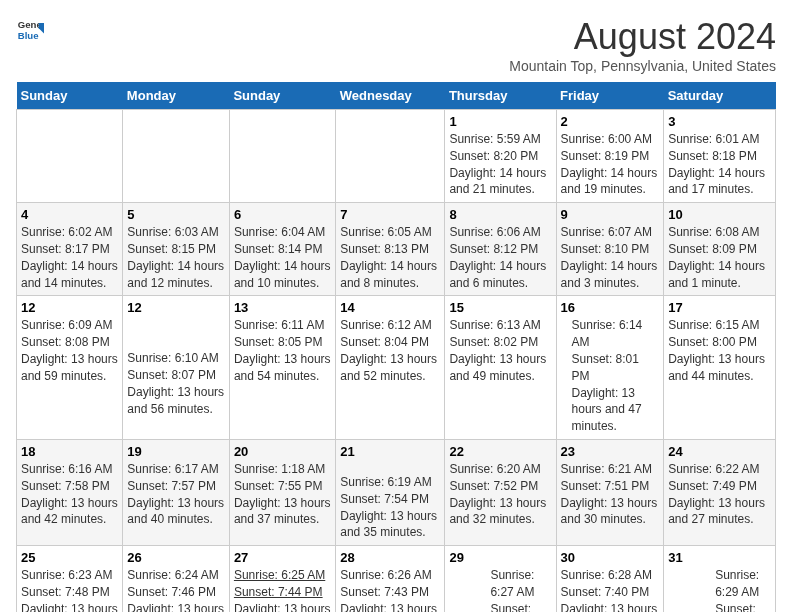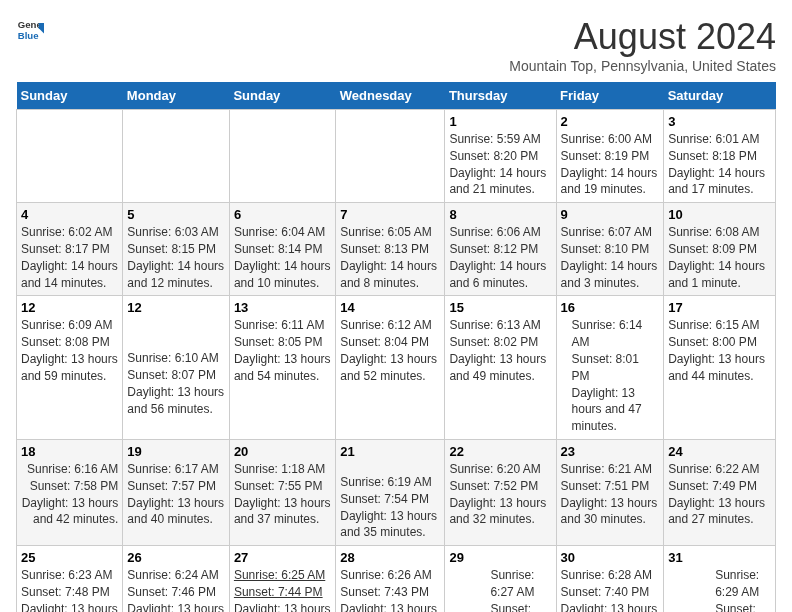--- a/index.html
+++ b/index.html
@@ -214,21 +214,21 @@
         <td>
           <span class="day-num">17</span>
           <div class="day-detail" style="white-space: pre-line;">Sunrise: 6:15 AM
 Sunset: 8:00 PM
 Daylight: 13 hours and 44 minutes.</div>
         </td>
       </tr>
       <tr>
         <td>
           <span class="day-num">18</span>
-          <div class="day-detail" style="white-space: pre-line; text-align: right;">Sunrise: 6:16 AM
+          <div class="day-detail" style="white-space: pre-line;">Sunrise: 6:16 AM
 Sunset: 7:58 PM
 Daylight: 13 hours and 42 minutes.</div>
         </td>
         <td>
           <span class="day-num">19</span>
           <div class="day-detail" style="white-space: pre-line;">Sunrise: 6:17 AM
 Sunset: 7:57 PM
 Daylight: 13 hours and 40 minutes.</div>
         </td>
         <td>

